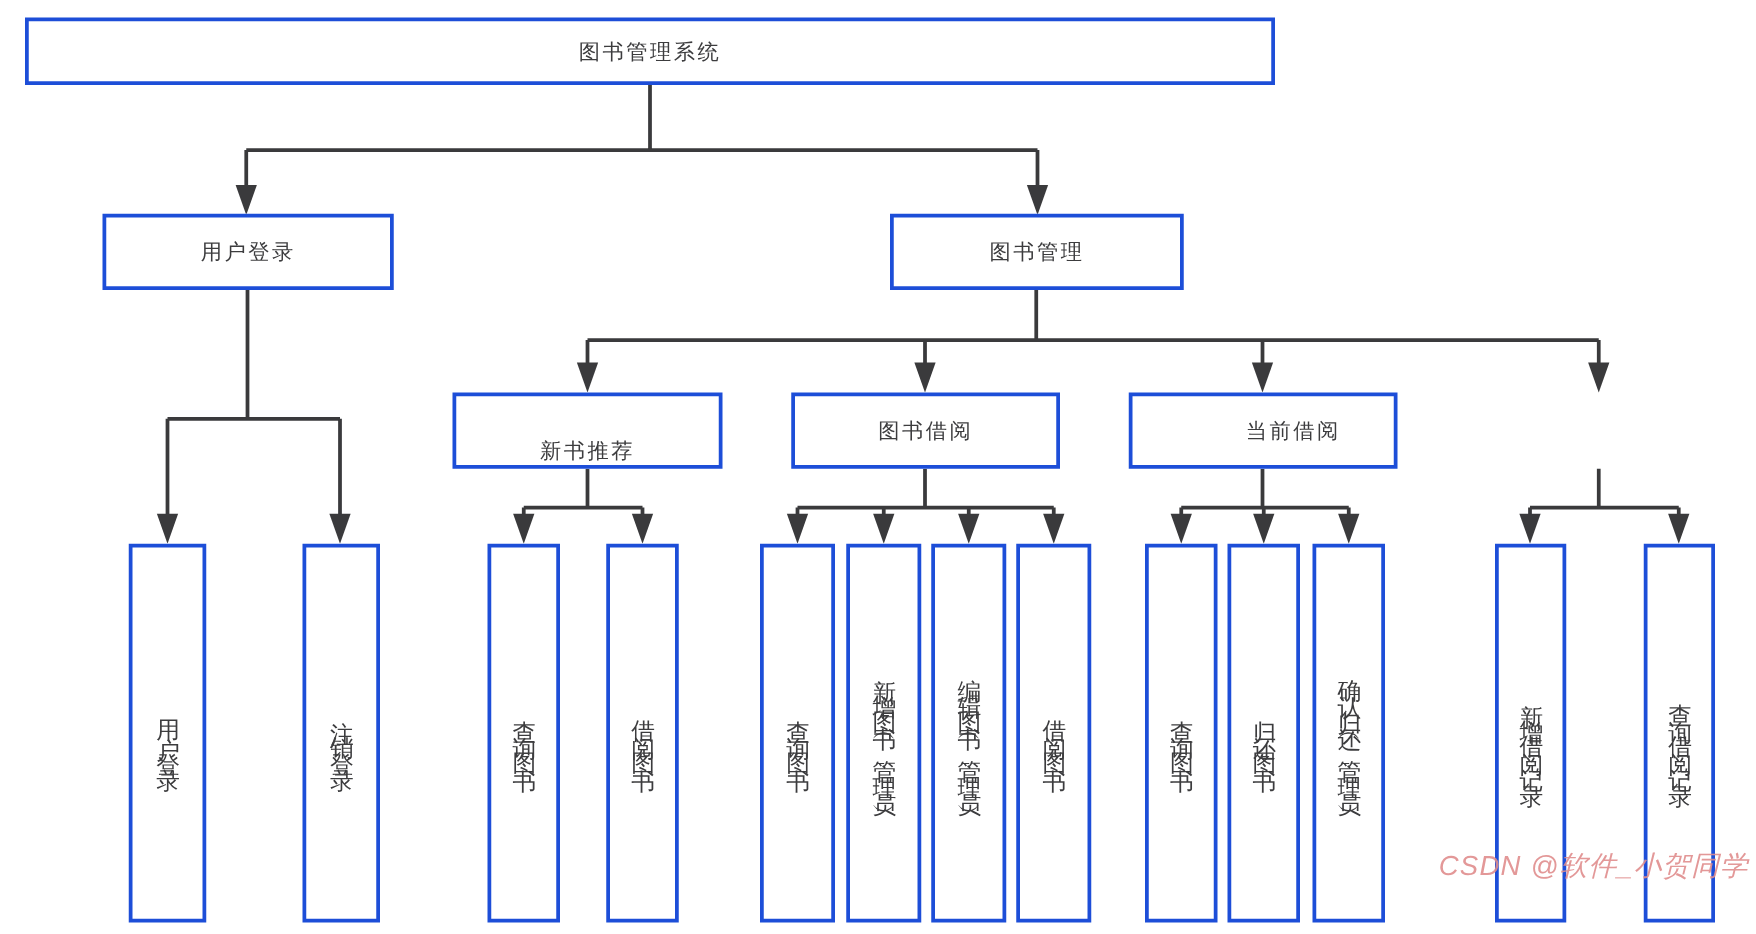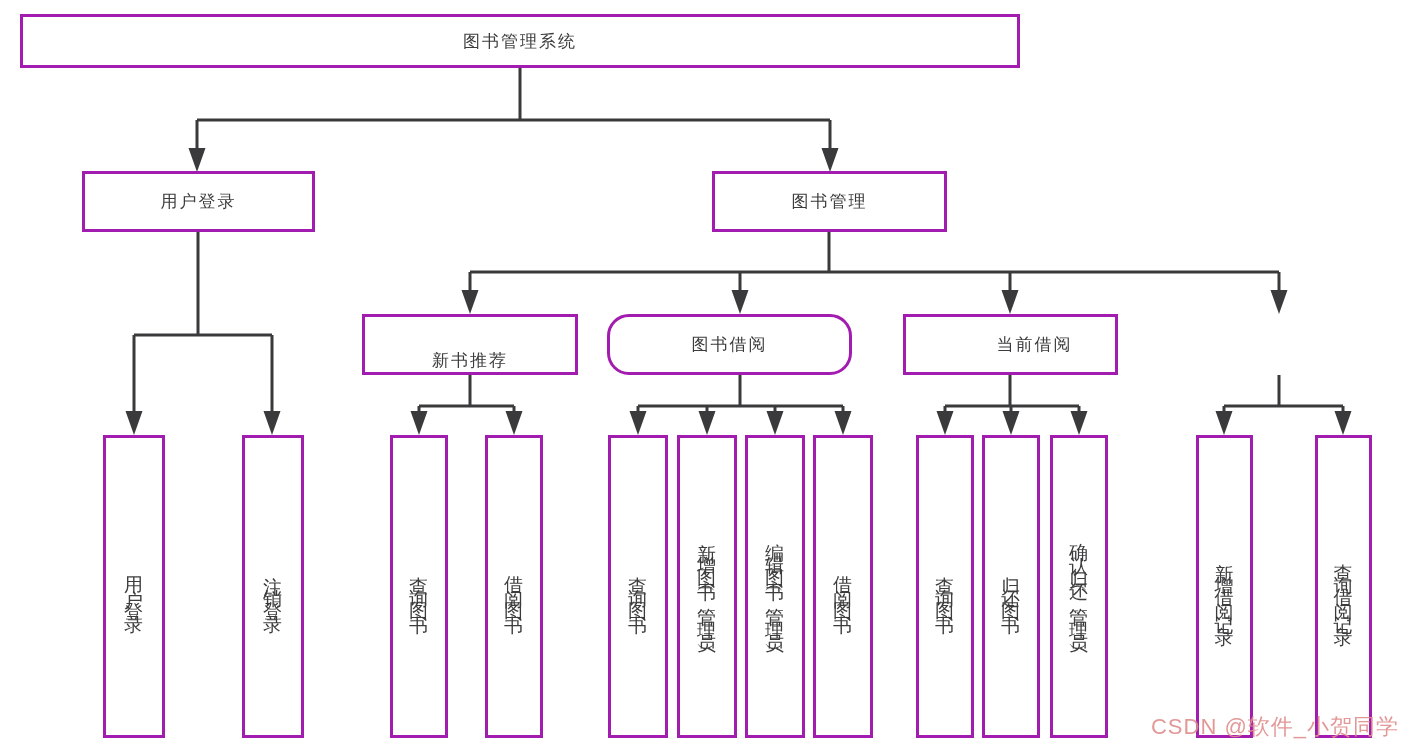--- a/index.html
+++ b/index.html
@@ -9,43 +9,44 @@
     background:#ffffff;
     font-family:"Liberation Sans","DejaVu Sans",sans-serif;
     overflow:hidden;
   }
   .connectors { position:absolute; left:0; top:0; width:1405px; height:747px; }
   .connectors path { stroke:#3a3a3c; stroke-width:3; fill:none; }
   .connectors polygon { fill:#3a3a3c; stroke:none; }
   .node {
     position:absolute;
     box-sizing:border-box;
-    border:3px solid #a21caf;
+    border:3px solid #1d4ed8;
     background:#ffffff;
     display:flex; align-items:center; justify-content:center;
     color:#3c3c3e;
   }
   .node.h .label { font-size:17px; letter-spacing:2px; white-space:nowrap; }
   .node.v .label {
     writing-mode:vertical-rl;
     text-orientation:mixed;
     font-size:19px;
     letter-spacing:13px;
     line-height:1;
     white-space:nowrap;
   }
   .watermark {
     position:absolute;
-    top:712px; right:6px;
+    top:678px; right:6px;
     font-size:22px;
     letter-spacing:1px;
     color:#e08d8d;
     opacity:0.9;
     z-index:5;
     white-space:nowrap;
+    font-style:italic;
   }
 </style>
 </head>
 <body>
 
 <div class="canvas">
 
   <svg class="connectors" viewBox="0 0 1405 747" xmlns="http://www.w3.org/2000/svg">
     <path d="M520 68 V120 M197 120 H830 M197 120 V150 M830 120 V150"></path>
     <path d="M198 232 V335 M134 335 H272 M134 335 V415 M272 335 V415"></path>
@@ -83,21 +84,21 @@
   <div class="node h" style="left:82px; top:171px; width:233px; height:61px;">
     <span class="label">用户登录</span>
   </div>
   <div class="node h" style="left:712px; top:171px; width:235px; height:61px;">
     <span class="label">图书管理</span>
   </div>
 
   <div class="node h" style="left:362px; top:314px; width:216px; height:61px;align-items:flex-end;">
     <span class="label">新书推荐</span>
   </div>
-  <div class="node h" style="left:607px; top:314px; width:245px; height:61px;border-radius:22px;">
+  <div class="node h" style="left:633px; top:314px; width:215px; height:61px;">
     <span class="label">图书借阅</span>
   </div>
   <div class="node h" style="left:903px; top:314px; width:215px; height:61px;padding-left:48px;">
     <span class="label">当前借阅</span>
   </div>
 
   <div class="node v" style="left:103px; top:435px; width:62px; height:303px;">
     <span class="label">用户登录</span>
   </div>
   <div class="node v" style="left:242px; top:435px; width:62px; height:303px;">

